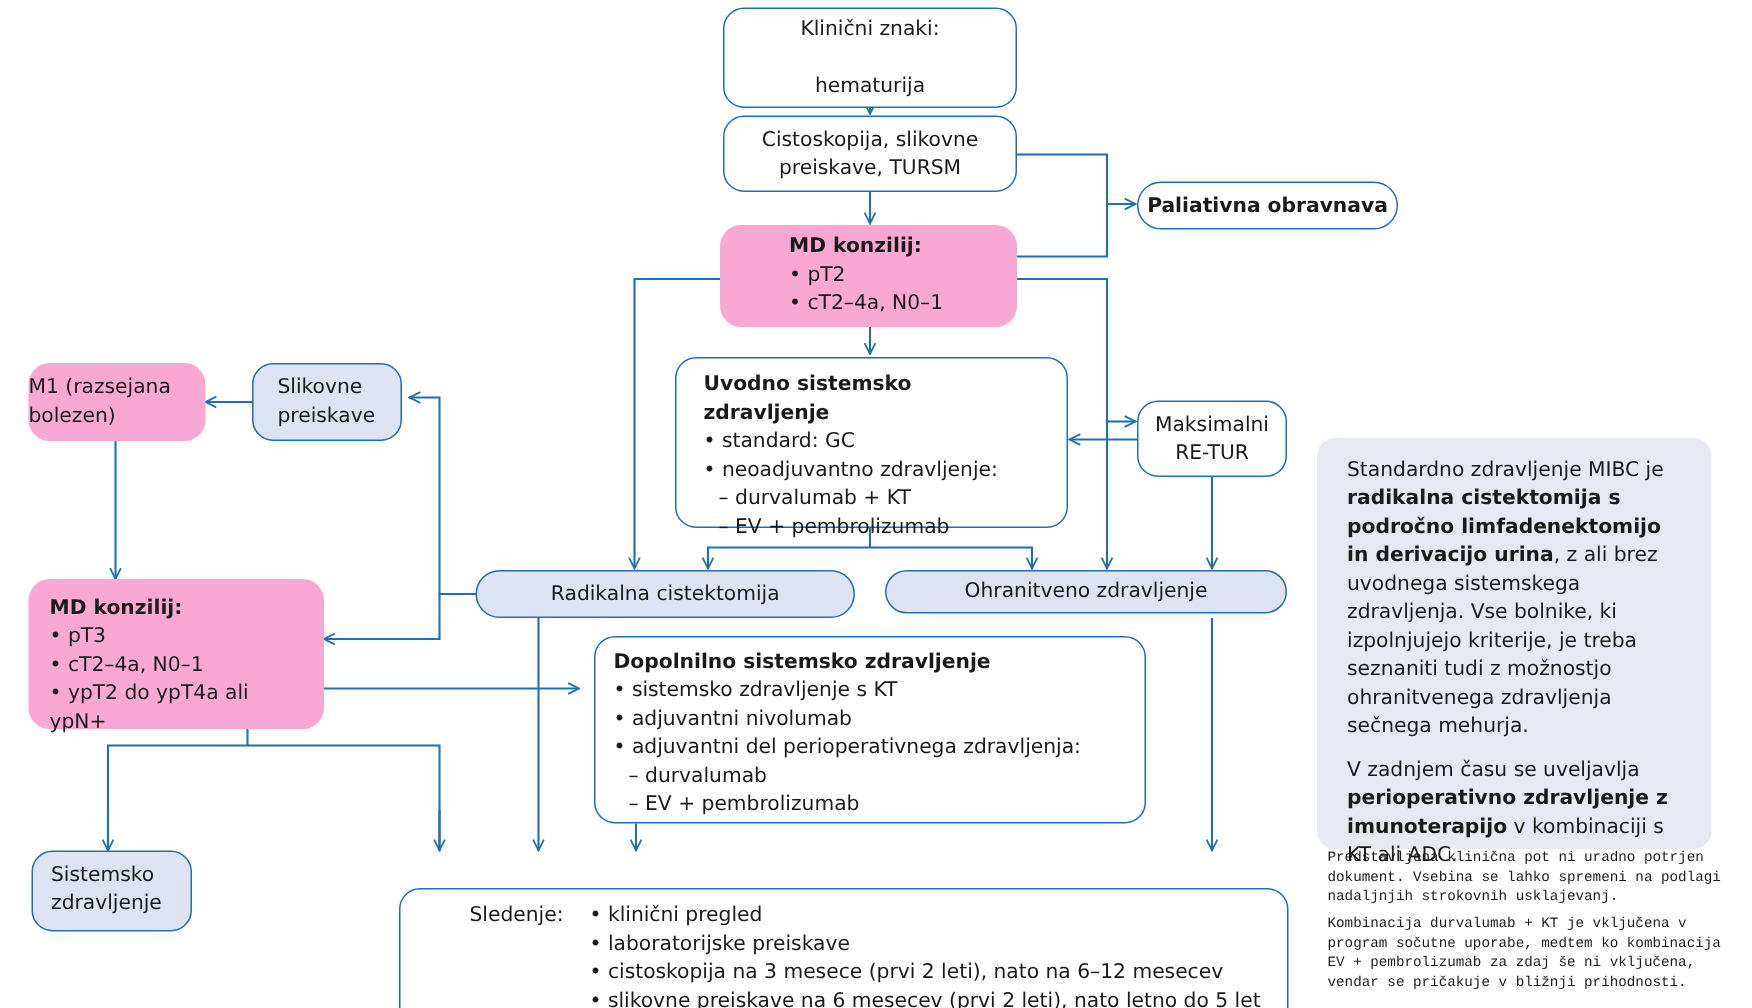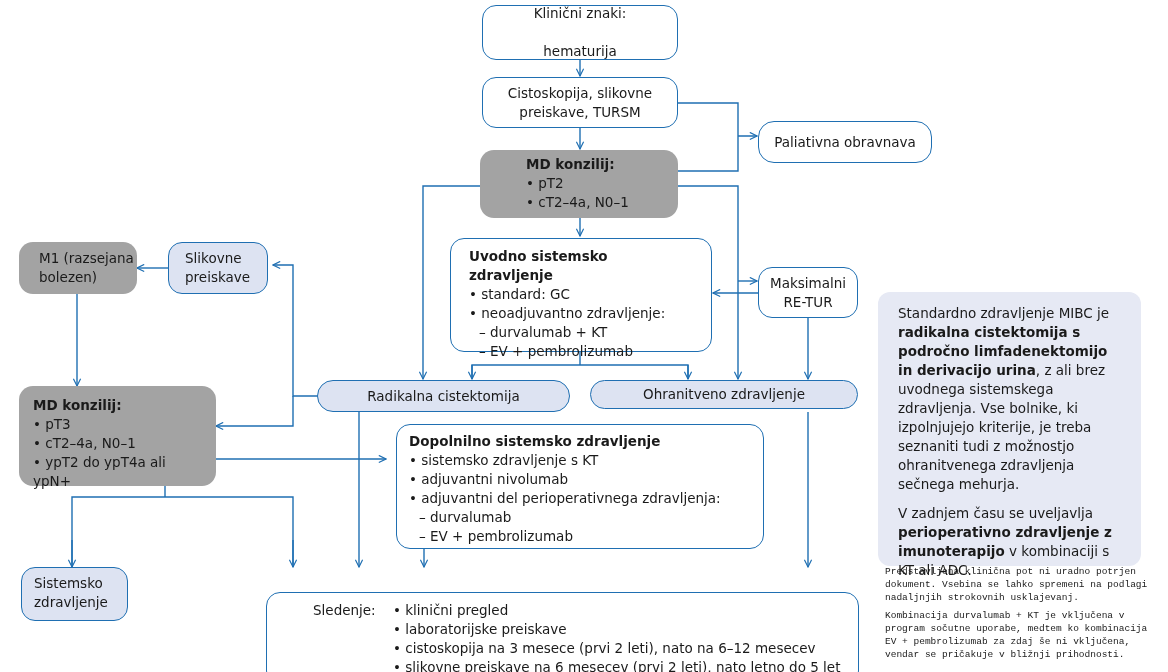--- a/index.html
+++ b/index.html
@@ -1,21 +1,21 @@
 <!DOCTYPE html>
 <html><head>
 <meta charset="utf-8">
 <style>
   html, body { margin:0; padding:0; background:#ffffff; }
   body { width:1168px; height:672px; position:relative; overflow:hidden;
          font-family:"DejaVu Sans", sans-serif; color:#1a1a1a; }
   .box { position:absolute; box-sizing:border-box; border:1.5px solid #1f6fb2;
          border-radius:14px; background:#ffffff; font-size:13.5px; line-height:19px; }
   .center { display:flex; flex-direction:column; align-items:center; justify-content:center; text-align:center; }
-  .orange { background:#a3a3a3; border:none; }
+  .orange { background:#f9a8d4; border:none; }
   .lav { background:#dde3f2; }
   .pill { border-radius:16px; }
   .pad { padding:6px 12px; }
   .title { font-weight:bold; }
   ul { list-style:none; margin:0; padding:0; }
   li.b::before { content:"• "; }
   li.d { padding-left:10px; }
   li.d::before { content:"– "; }
   svg#wires { position:absolute; left:0; top:0; }
   .note { position:absolute; left:878px; top:276px; width:263px; height:274px; background:#e6e9f4;
@@ -53,43 +53,43 @@
     <path d="M216,459 H386" marker-end="url(#arr)"></path>
     <path d="M165,486 V497 H72 V567 M165,497 H293 V567"></path>
     <path d="M72,540 V567" marker-end="url(#arr)"></path>
     <path d="M293,540 V567" marker-end="url(#arr)"></path>
     <path d="M359,412 V567" marker-end="url(#arr)"></path>
     <path d="M424,549 V567" marker-end="url(#arr)"></path>
     <path d="M808,412 V567" marker-end="url(#arr)"></path>
   </g>
 </svg>
 
-<div class="box center" style="left:482px;top:5px;width:196px;height:55px;gap:19px;">
+<div class="box center" style="left:482px;top:5px;width:196px;height:67px;gap:19px;">
   <div>Klinični znaki:</div>
   <div>hematurija</div>
 </div>
 
 <div class="box center" style="left:482px;top:77px;width:196px;height:51px;">
   <div>Cistoskopija, slikovne</div>
   <div>preiskave, TURSM</div>
 </div>
 
-<div class="box center pill" style="left:758px;top:121px;width:174px;height:42px;">
+<div class="box center pill" style="left:758px;top:121px;width:174px;height:32px;font-weight:bold;">
   <div>Paliativna obravnava</div>
 </div>
 
 <div class="box orange pad" style="left:480px;top:150px;width:198px;height:68px;padding-left:46px;padding-top:5px;">
   <div class="title">MD konzilij:</div>
   <ul>
     <li class="b">pT2</li>
     <li class="b">cT2–4a, N0–1</li>
   </ul>
 </div>
 
-<div class="box orange center" style="left:19px;top:242px;width:118px;height:52px;align-items:flex-start;padding-left:20px;text-align:center;">
+<div class="box orange center" style="left:19px;top:242px;width:118px;height:52px;align-items:flex-start;padding-left:0;text-align:center;">
   <div>M1 (razsejana</div>
   <div>bolezen)</div>
 </div>
 
 <div class="box lav center" style="left:168px;top:242px;width:100px;height:52px;align-items:flex-start;padding-left:16px;text-align:left;">
   <div>Slikovne</div>
   <div>preiskave</div>
 </div>
 
 <div class="box pad" style="left:450px;top:238px;width:262px;height:114px;padding:8px 18px;">

